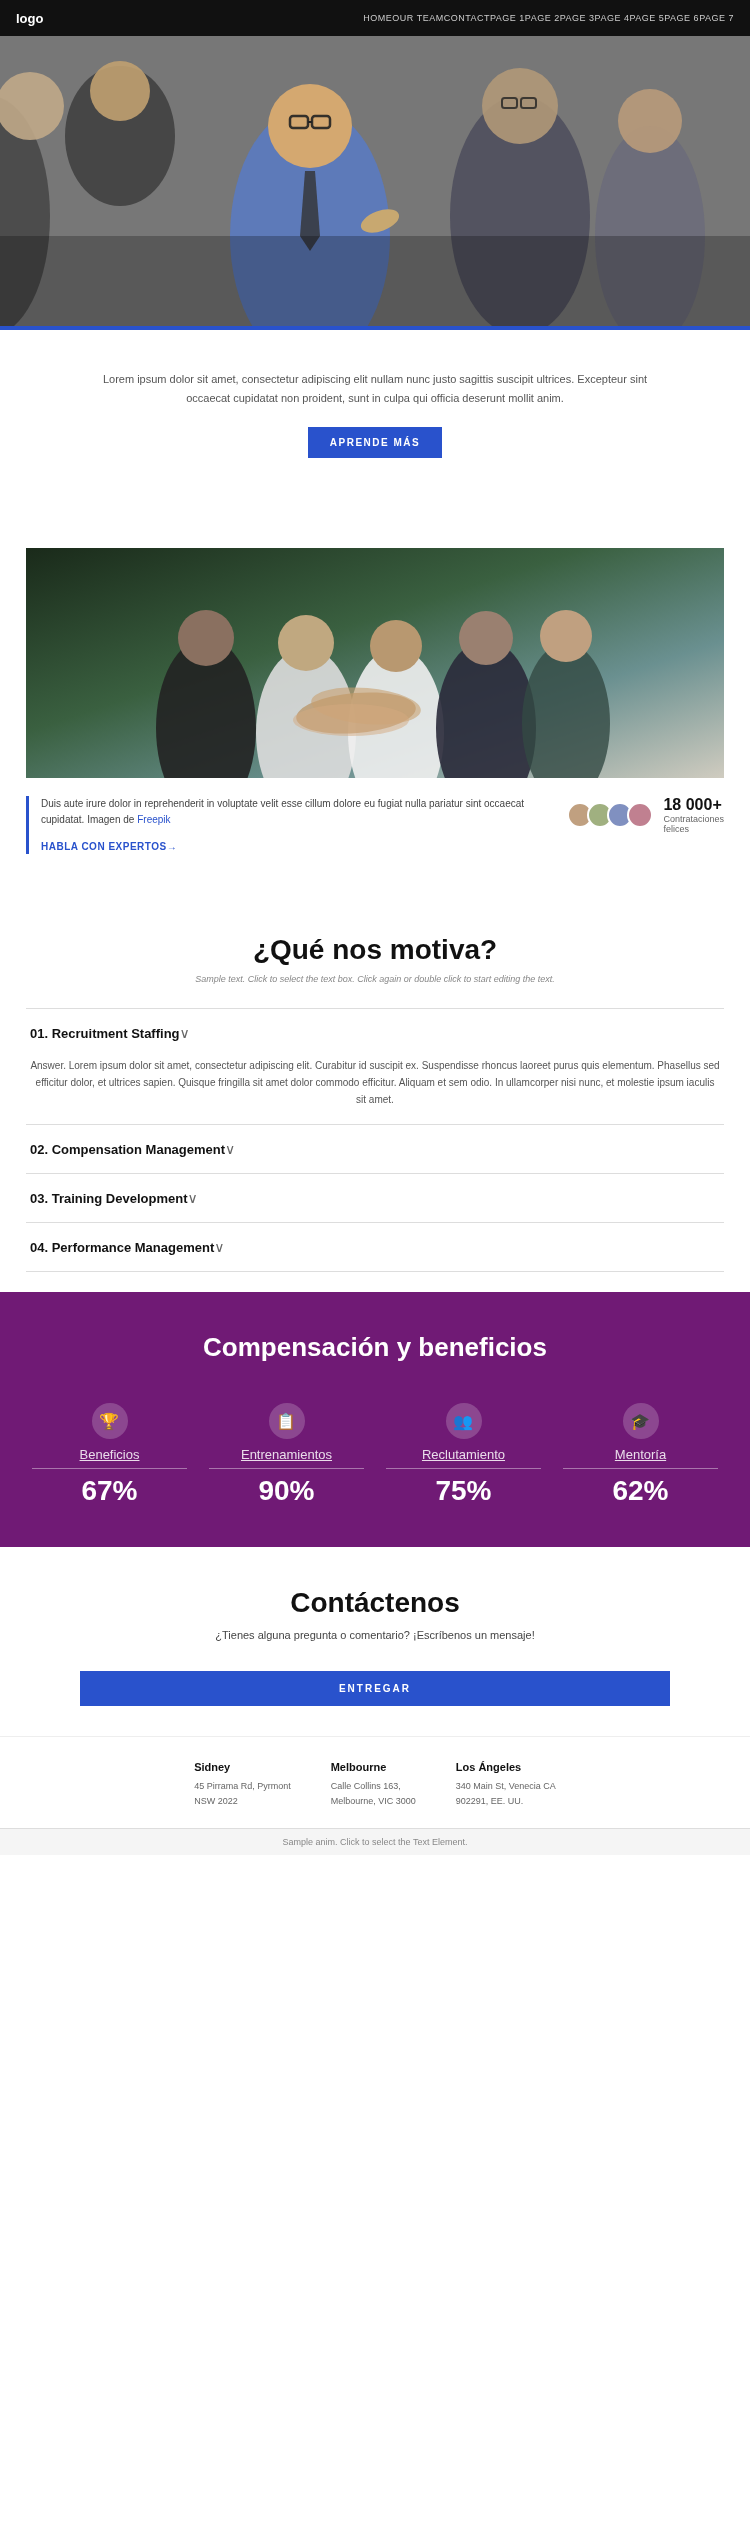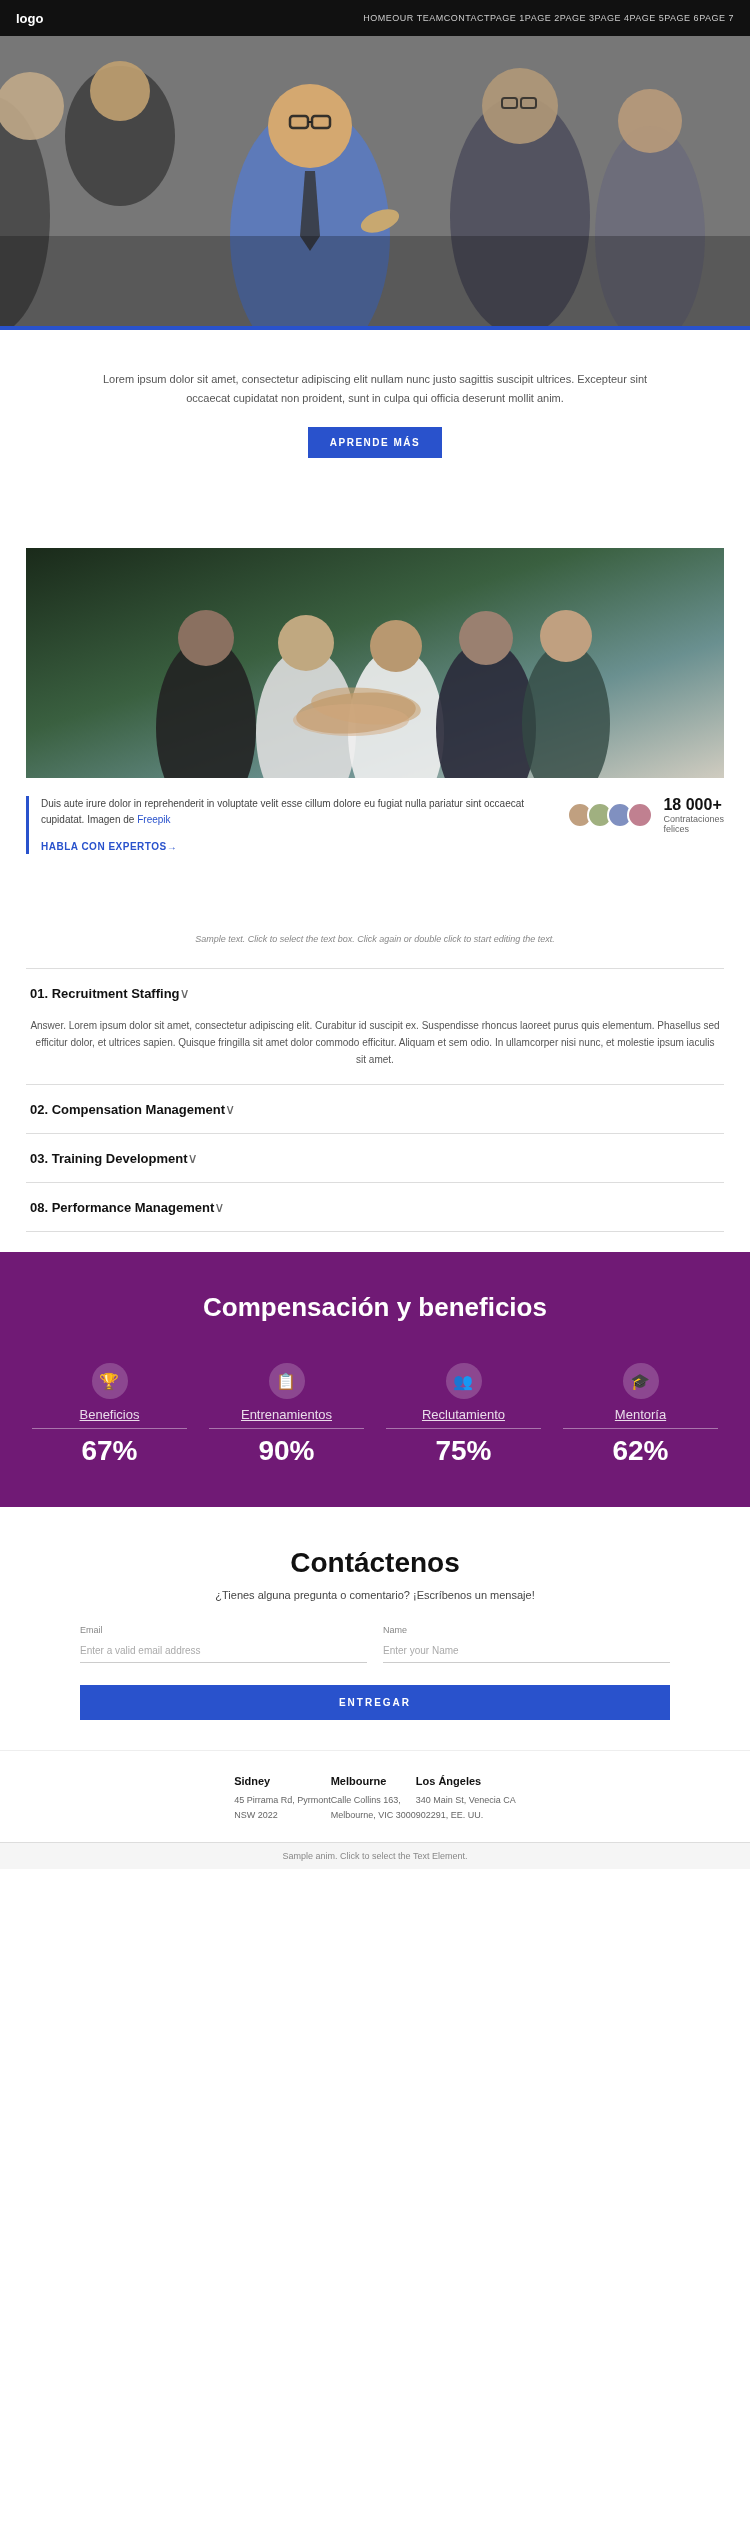--- a/index.html
+++ b/index.html
@@ -293,20 +293,21 @@
       font-weight: bold;
       text-transform: uppercase;
       cursor: pointer;
       margin-top: 6px;
     }
 
     
     .footer-locations {
       display: flex;
       justify-content: center;
+      gap: 40px;
       padding: 24px 40px 20px;
       border-top: 1px solid #eee;
     }
     .location h4 {
       font-size: 11px;
       font-weight: 700;
       color: #111;
       margin-bottom: 6px;
     }
     .location p {
@@ -448,20 +449,21 @@
     <div class="stats-count">
       <div class="number">18 000+</div>
       <div class="label">Contrataciones<br>felices</div>
     </div>
   </div>
 </div>
 
 <div style="height:20px;"></div>
 
 <div class="section-motiva">
+  <h2>¿Qué nos motiva?</h2>
   <p class="subtitle">Sample text. Click to select the text box. Click again or double click to start editing the text.</p>
 
   <div class="accordion">
 
     <div class="accordion-item">
       <div class="accordion-header">
         <span class="acc-title">01. Recruitment Staffing</span>
         <span class="chevron">∨</span>
       </div>
       <div class="accordion-body">
@@ -478,21 +480,21 @@
 
     <div class="accordion-item">
       <div class="accordion-header">
         <span class="acc-title">03. Training Development</span>
         <span class="chevron">∨</span>
       </div>
     </div>
 
     <div class="accordion-item">
       <div class="accordion-header">
-        <span class="acc-title">08. Performance Management</span>
+        <span class="acc-title">04. Performance Management</span>
         <span class="chevron">∨</span>
       </div>
     </div>
   </div>
 </div>
 
 <div class="section-comp">
   <h2>Compensación y beneficios</h2>
   <div class="comp-grid">
     <div class="comp-card">
@@ -515,30 +517,20 @@
       <div class="comp-label">Mentoría</div>
       <div class="comp-percent">62%</div>
     </div>
   </div>
 </div>
 
 <div class="section-contact">
   <h2>Contáctenos</h2>
   <p class="contact-sub">¿Tienes alguna pregunta o comentario? ¡Escríbenos un mensaje!</p>
   <div class="contact-form">
-    <div class="form-row">
-      <div class="form-group">
-        <label>Email</label>
-        <input type="email" placeholder="Enter a valid email address" style="">
-      </div>
-      <div class="form-group">
-        <label>Name</label>
-        <input type="text" placeholder="Enter your Name" style="">
-      </div>
-    </div>
     <button class="btn-submit">ENTREGAR</button>
   </div>
 </div>
 
 <div class="footer-locations">
   <div class="location">
     <h4>Sidney</h4>
     <p>45 Pirrama Rd, Pyrmont<br>NSW 2022</p>
   </div>
   <div class="location">

